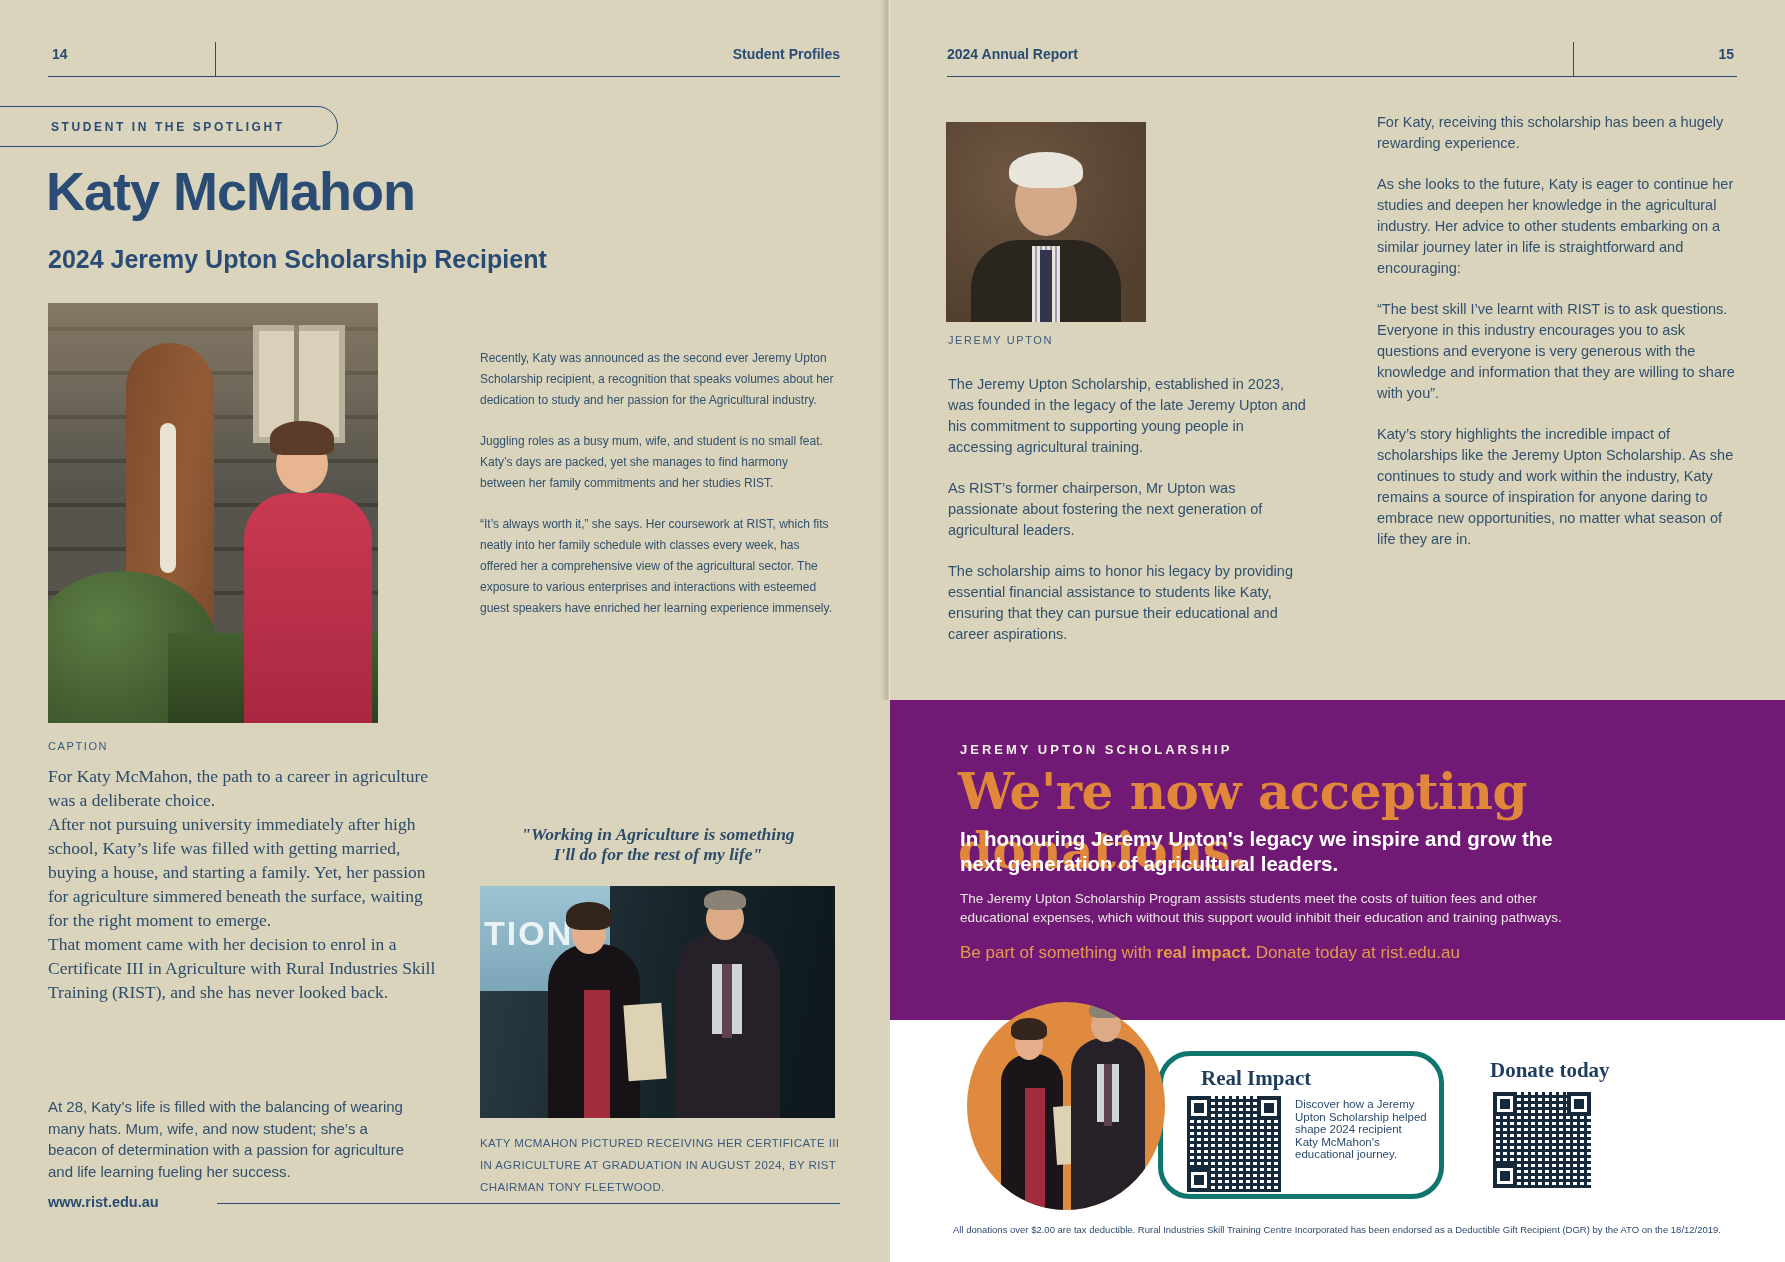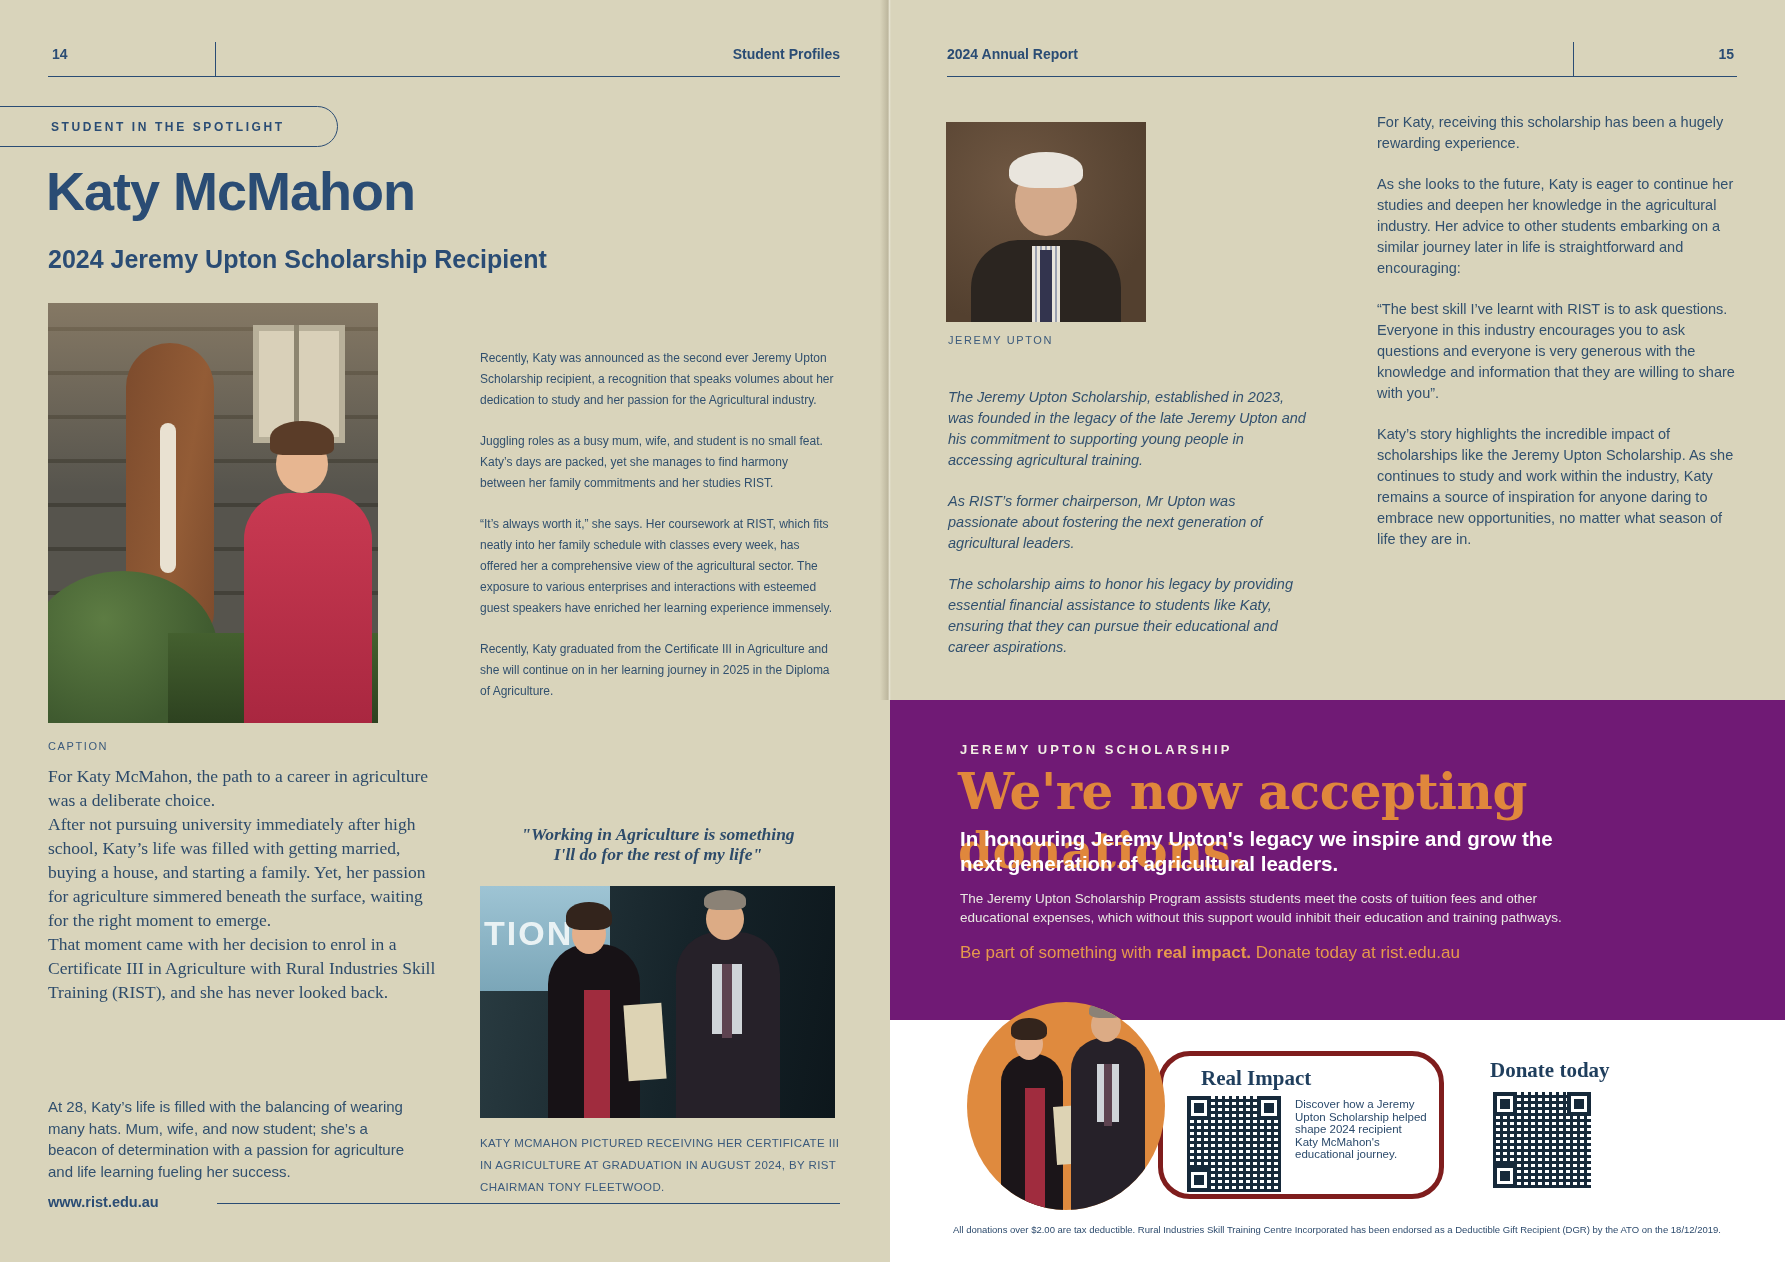--- a/index.html
+++ b/index.html
@@ -93,21 +93,21 @@
   .el-woman{left:34px;top:52px;width:62px;height:160px;border-radius:28px 28px 0 0;background:#1b1519;}
   .el-red{left:58px;top:86px;width:20px;height:122px;background:#a02c3e;}
   .el-whead{left:48px;top:26px;width:28px;height:32px;border-radius:50%;background:#e4af8a;}
   .el-whair{left:44px;top:16px;width:36px;height:22px;border-radius:50% 50% 30% 30%;background:#33241c;}
   .el-cert{left:88px;top:104px;width:28px;height:58px;background:#ddd3b4;transform:rotate(-4deg);}
   .el-man{left:104px;top:36px;width:74px;height:176px;border-radius:32px 32px 0 0;background:#262129;}
   .el-shirt{left:130px;top:62px;width:22px;height:58px;background:#cfd4d8;}
   .el-tie{left:137px;top:62px;width:8px;height:62px;background:#5d4350;}
   .el-mhead{left:124px;top:6px;width:30px;height:34px;border-radius:50%;background:#dcab85;}
   .el-mhair{left:122px;top:0;width:34px;height:16px;border-radius:50% 50% 30% 30%;background:#8b8276;}
-  .card{left:1158px;top:1051px;width:286px;height:148px;background:#fff;border:5px solid #7f1d1d;
+  .card{left:1158px;top:1051px;width:286px;height:148px;background:#fff;border:5px solid #0f766e;
         border-radius:32px;box-sizing:border-box;z-index:2;}
   .card-title{left:38px;top:10px;font-family:"Liberation Serif",serif;font-weight:bold;
         font-size:21px;color:#1f3e5d;}
   .card-text{left:132px;top:42px;width:142px;font-size:11.5px;line-height:12.5px;color:#2b4a6b;
         white-space:pre-line;}
   .donate-title{left:1490px;top:1058px;font-family:"Liberation Serif",serif;font-weight:bold;
         font-size:21px;color:#1f3e5d;}
   .qr{background:
        repeating-linear-gradient(90deg,#16293a 0 3px,transparent 3px 7px),
        repeating-linear-gradient(0deg,#16293a 0 3px,#ffffff 3px 6px);cursor:pointer;}
@@ -155,21 +155,20 @@
   </div>
 
   <div class="abs sanspara">At 28, Katy’s life is filled with the balancing of wearing many hats. Mum, wife, and now student; she’s a beacon of determination with a passion for agriculture and life learning fueling her success.</div>
   <div class="abs www">www.rist.edu.au</div>
   <div class="abs hrule" style="left:217px;top:1203px;width:623px;"></div>
 
   <div class="abs midcol">
     <p>Recently, Katy was announced as the second ever Jeremy Upton Scholarship recipient, a recognition that speaks volumes about her dedication to study and her passion for the Agricultural industry.</p>
     <p>Juggling roles as a busy mum, wife, and student is no small feat. Katy’s days are packed, yet she manages to find harmony between her family commitments and her studies RIST.</p>
     <p>“It’s always worth it,” she says. Her coursework at RIST, which fits neatly into her family schedule with classes every week, has offered her a comprehensive view of the agricultural sector. The exposure to various enterprises and interactions with esteemed guest speakers have enriched her learning experience immensely.</p>
-    <p>Recently, Katy graduated from the Certificate III in Agriculture and she will continue on in her learning journey in 2025 in the Diploma of Agriculture.</p>
   </div>
 
   <div class="abs quote">
     <div>"Working in Agriculture is something</div>
     <div>I'll do for the rest of my life"</div>
   </div>
 
   <div class="abs photo ph2">
     <div class="abs ph2-sign">
       <span>TION</span>
@@ -196,21 +195,21 @@
 
   <div class="abs photo ph3">
     <div class="abs ph3-suit"></div>
     <div class="abs ph3-shirt"></div>
     <div class="abs ph3-tie"></div>
     <div class="abs ph3-head"></div>
     <div class="abs ph3-hair"></div>
   </div>
   <div class="abs smallcap" style="left:948px;top:334px;">JEREMY UPTON</div>
 
-  <div class="abs rcol" style="left:948px;top:387px;width:360px;font-style:italic;">
+  <div class="abs rcol" style="left:948px;top:374px;width:360px;">
     <p>The Jeremy Upton Scholarship, established in 2023, was founded in the legacy of the late Jeremy Upton and his commitment to supporting young people in accessing agricultural training.</p>
     <p>As RIST’s former chairperson, Mr Upton was passionate about fostering the next generation of agricultural leaders.</p>
     <p>The scholarship aims to honor his legacy by providing essential financial assistance to students like Katy, ensuring that they can pursue their educational and career aspirations.</p>
   </div>
 
   <div class="abs rcol" style="left:1377px;top:112px;width:362px;">
     <p>For Katy, receiving this scholarship has been a hugely rewarding experience.</p>
     <p>As she looks to the future, Katy is eager to continue her studies and deepen her knowledge in the agricultural industry. Her advice to other students embarking on a similar journey later in life is straightforward and encouraging:</p>
     <p>“The best skill I’ve learnt with RIST is to ask questions. Everyone in this industry encourages you to ask questions and everyone is very generous with the knowledge and information that they are willing to share with you”.</p>
     <p>Katy’s story highlights the incredible impact of scholarships like the Jeremy Upton Scholarship. As she continues to study and work within the industry, Katy remains a source of inspiration for anyone daring to embrace new opportunities, no matter what season of life they are in.</p>

